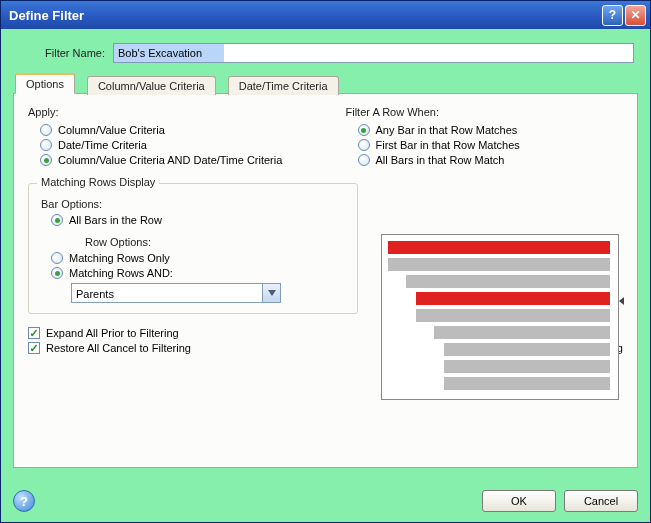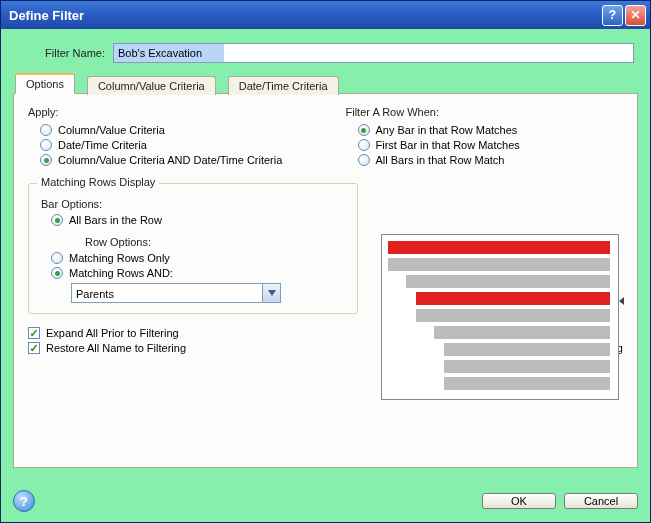--- a/index.html
+++ b/index.html
@@ -249,21 +249,21 @@
     background: radial-gradient(circle at 35% 30%, #bfe0ff, #3f87d6);
     color: #fff;
     font-weight: bold;
     display: flex; align-items: center; justify-content: center;
     border: 1px solid #2a6fb8;
     font-size: 13px;
   }
   .footer .spacer { flex: 1; }
   .footer button {
     min-width: 74px;
-    height: 16px;
+    height: 22px;
     border: 1px solid #7a7a7a;
     border-radius: 3px;
     background: linear-gradient(to bottom,#fff,#e7e5da);
     font: inherit;
     cursor: default;
     padding: 0 12px;
   }
 </style>
 </head>
 <body>
@@ -369,21 +369,21 @@
       </div>
 
       <div class="bottom-row">
         <div>
           <div class="check-row" style="margin-left:0;">
             <span class="checkbox checked"></span>
             <span>Expand All Prior to Filtering</span>
           </div>
           <div class="check-row" style="margin-left:0;">
             <span class="checkbox checked"></span>
-            <span>Restore All Name to Filtering</span>
+            <span>Restore All Cancel to Filtering</span>
           </div>
         </div>
         <div>
           <div class="check-row" style="margin-left:0;">
             <span class="checkbox checked"></span>
             <span>Apply All Bars Range After Filtering</span>
           </div>
         </div>
       </div>
 

